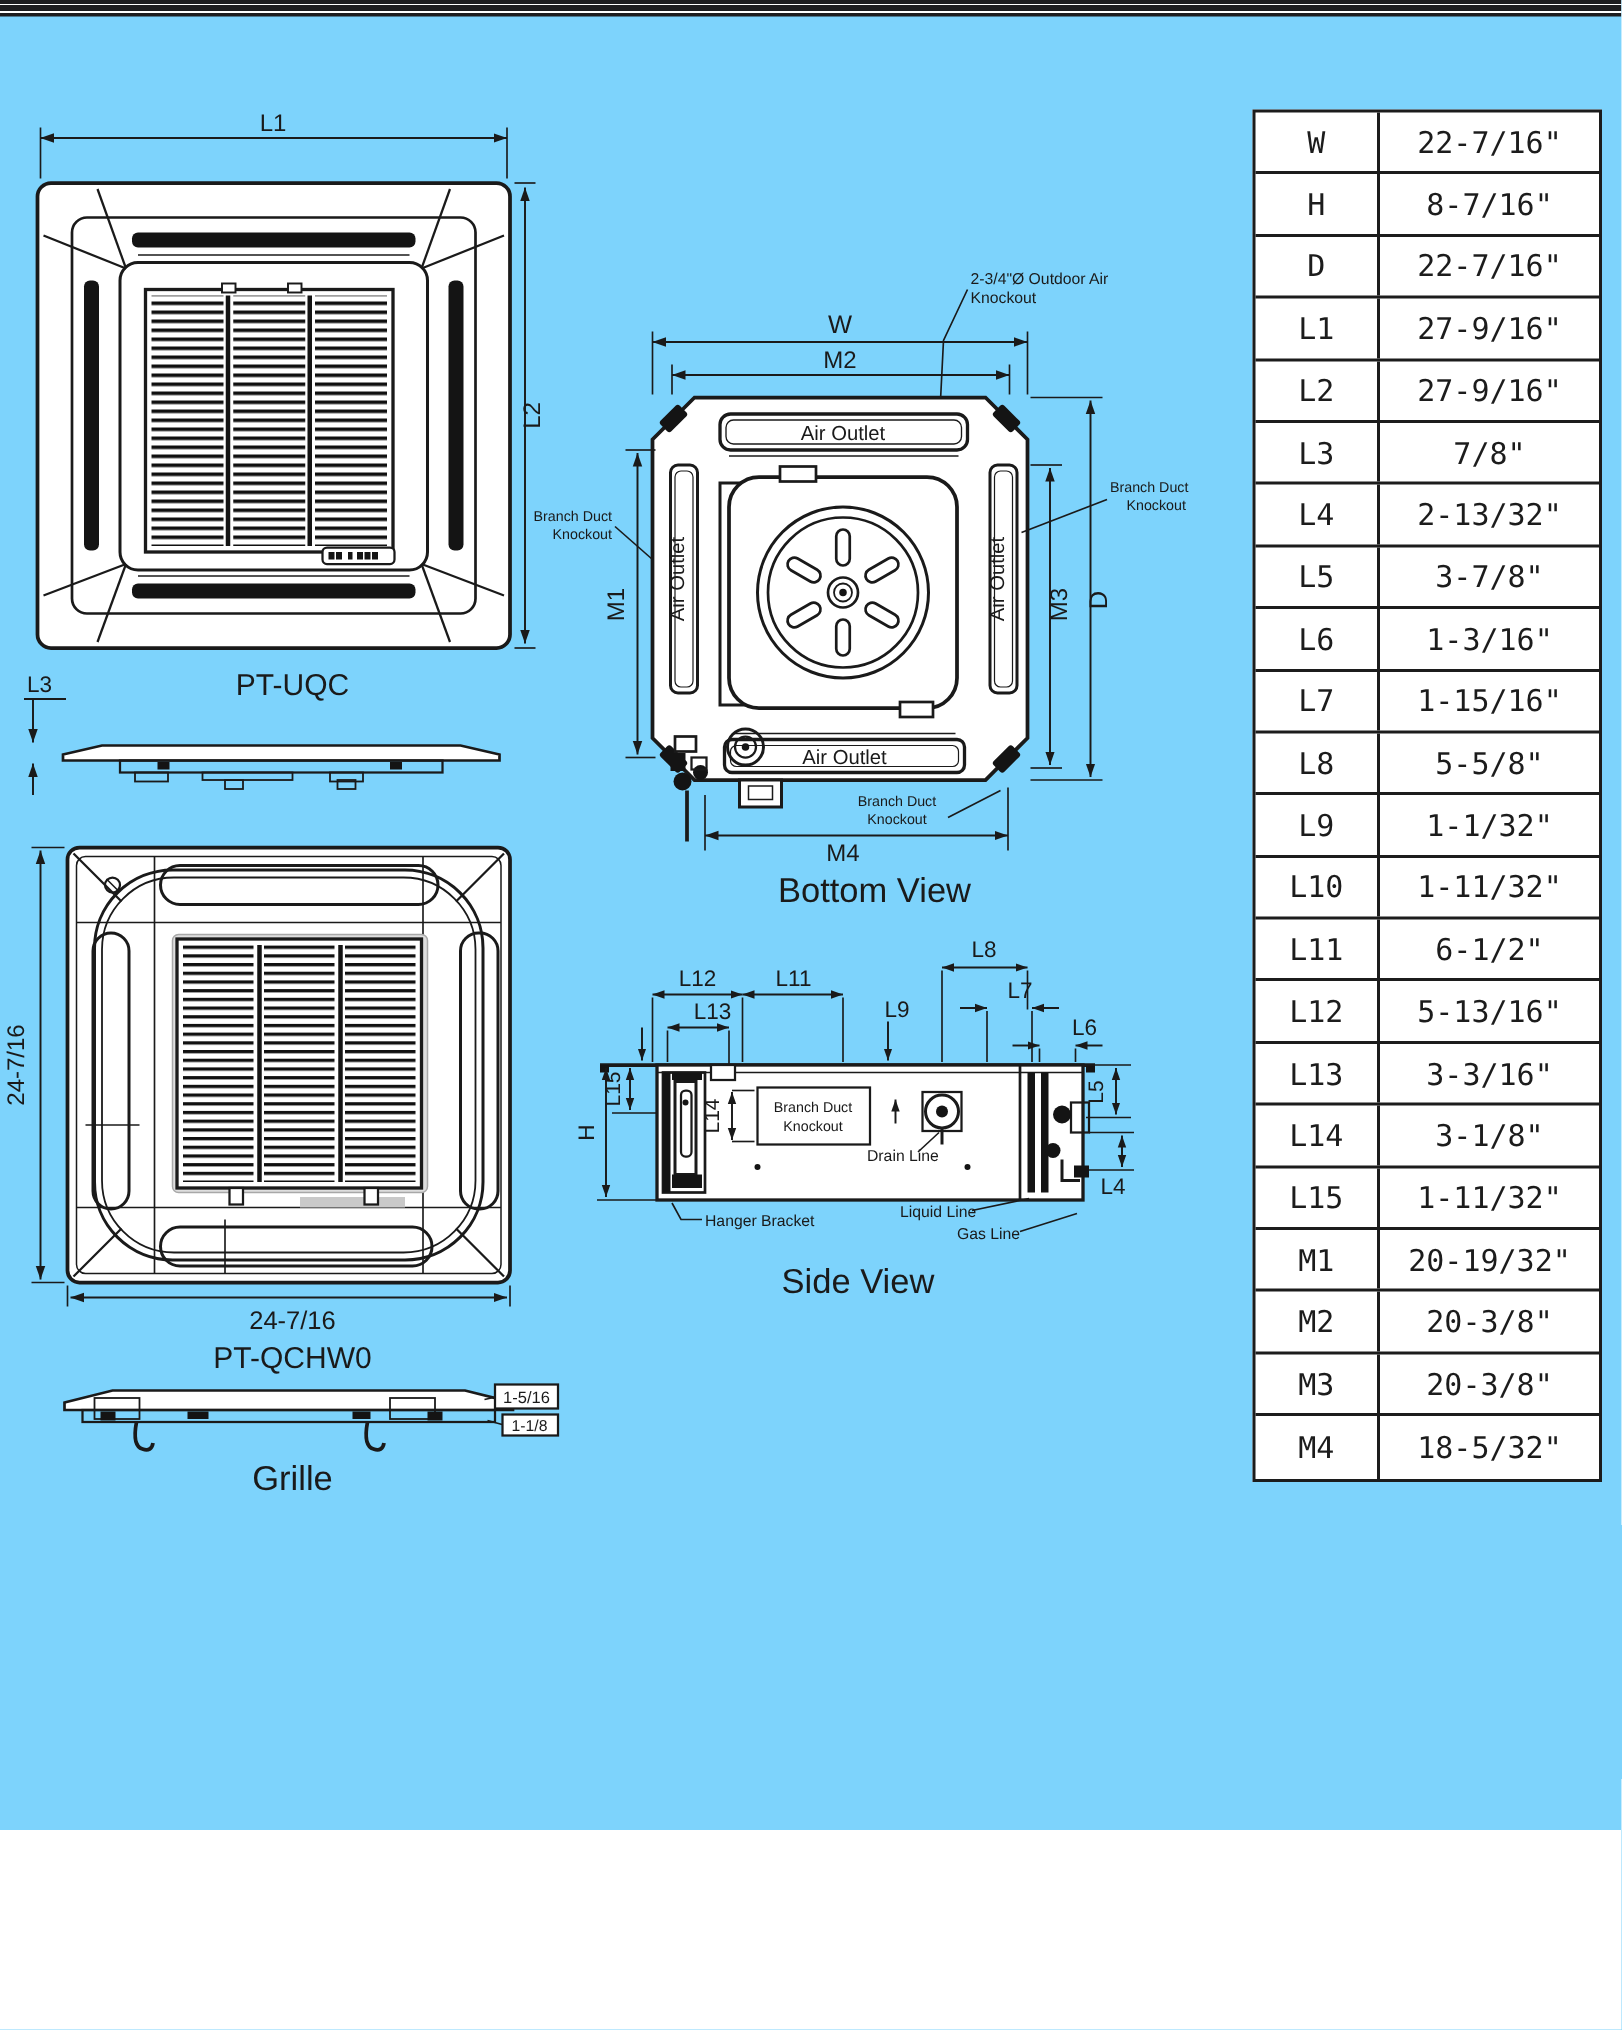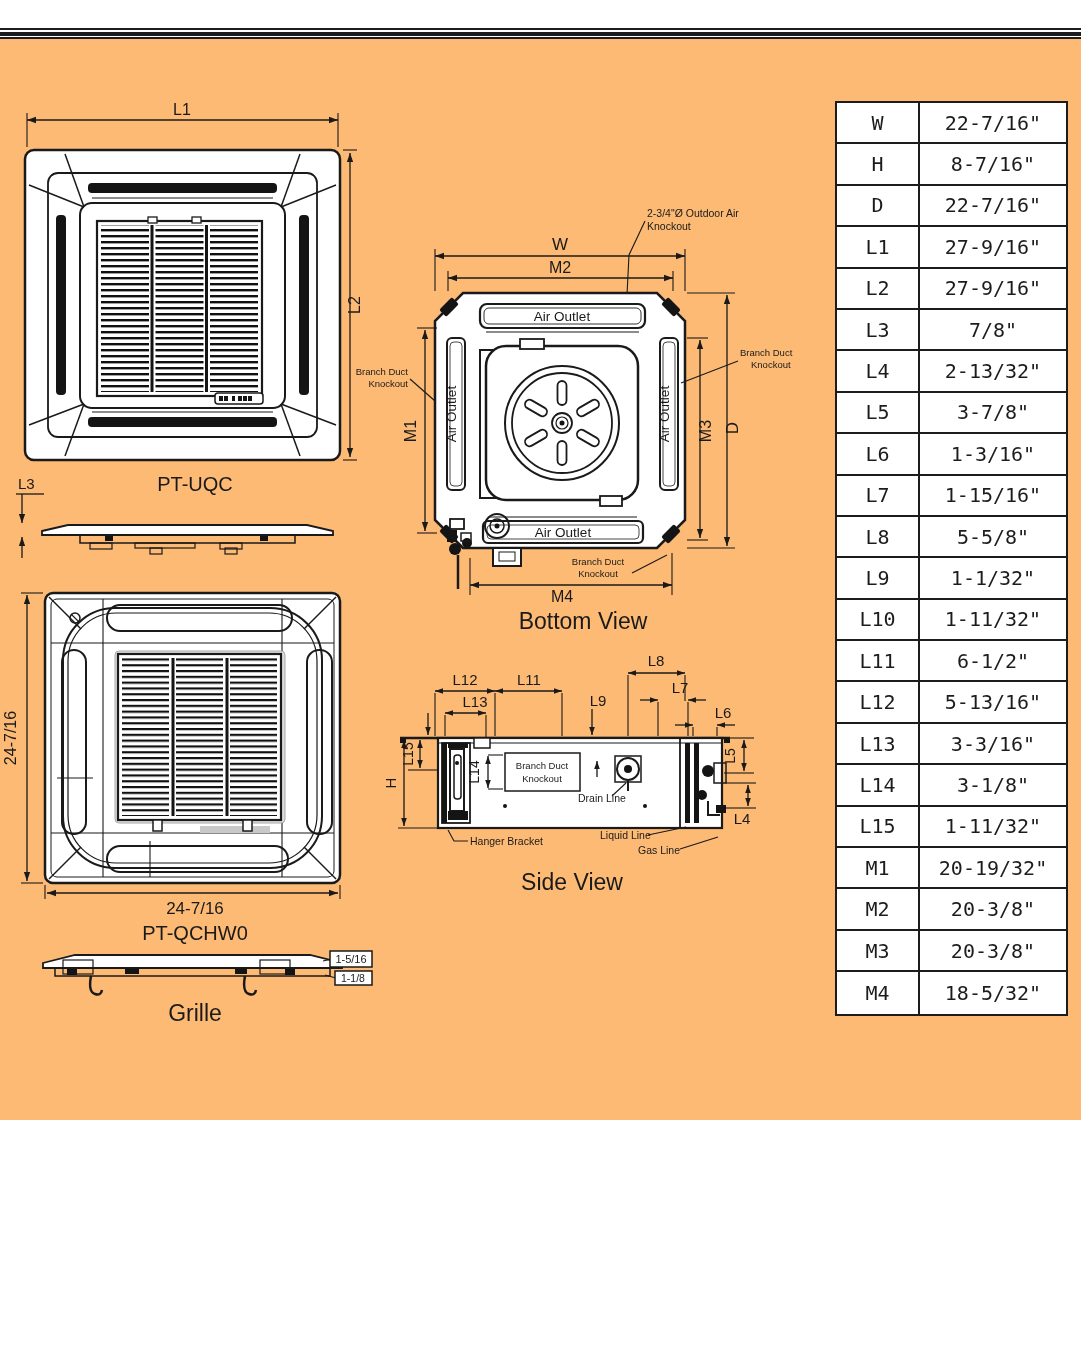--- a/index.html
+++ b/index.html
@@ -1,17 +1,17 @@
 <!DOCTYPE html>
 <html><head>
 <meta charset="utf-8">
 <style>
   html,body{margin:0;padding:0;background:#fff;}
-  #page{position:relative;width:1081px;height:1092px;background:#fdba74;overflow:hidden;
-        font-family:"Liberation Sans",sans-serif;color:#1a1a1a;margin-top:28px;}
+  #page{position:relative;width:1081px;height:1220px;background:#7dd3fc;overflow:hidden;
+        font-family:"Liberation Sans",sans-serif;color:#1a1a1a;}
   .stripes{position:absolute;left:0;top:0;width:100%;height:11px;
     background:repeating-linear-gradient(180deg,#1d1d1f 0 2.5px,#fff 2.5px 3.6px,#1d1d1f 3.6px 7.6px,#fff 7.6px 8.6px,#1d1d1f 8.6px 11px);}
   svg{position:absolute;overflow:visible;}
   svg text{fill:#1a1a1a;font-family:"Liberation Sans",sans-serif;}
   .o{fill:#fff;stroke:#1a1a1a;}
   .l{fill:none;stroke:#1a1a1a;}
   .k{fill:#141414;stroke:none;}
   .d{fill:none;stroke:#1a1a1a;stroke-width:1.3;}
   .x{fill:none;stroke:#1a1a1a;stroke-width:1.1;}
   .mid{text-anchor:middle;}

